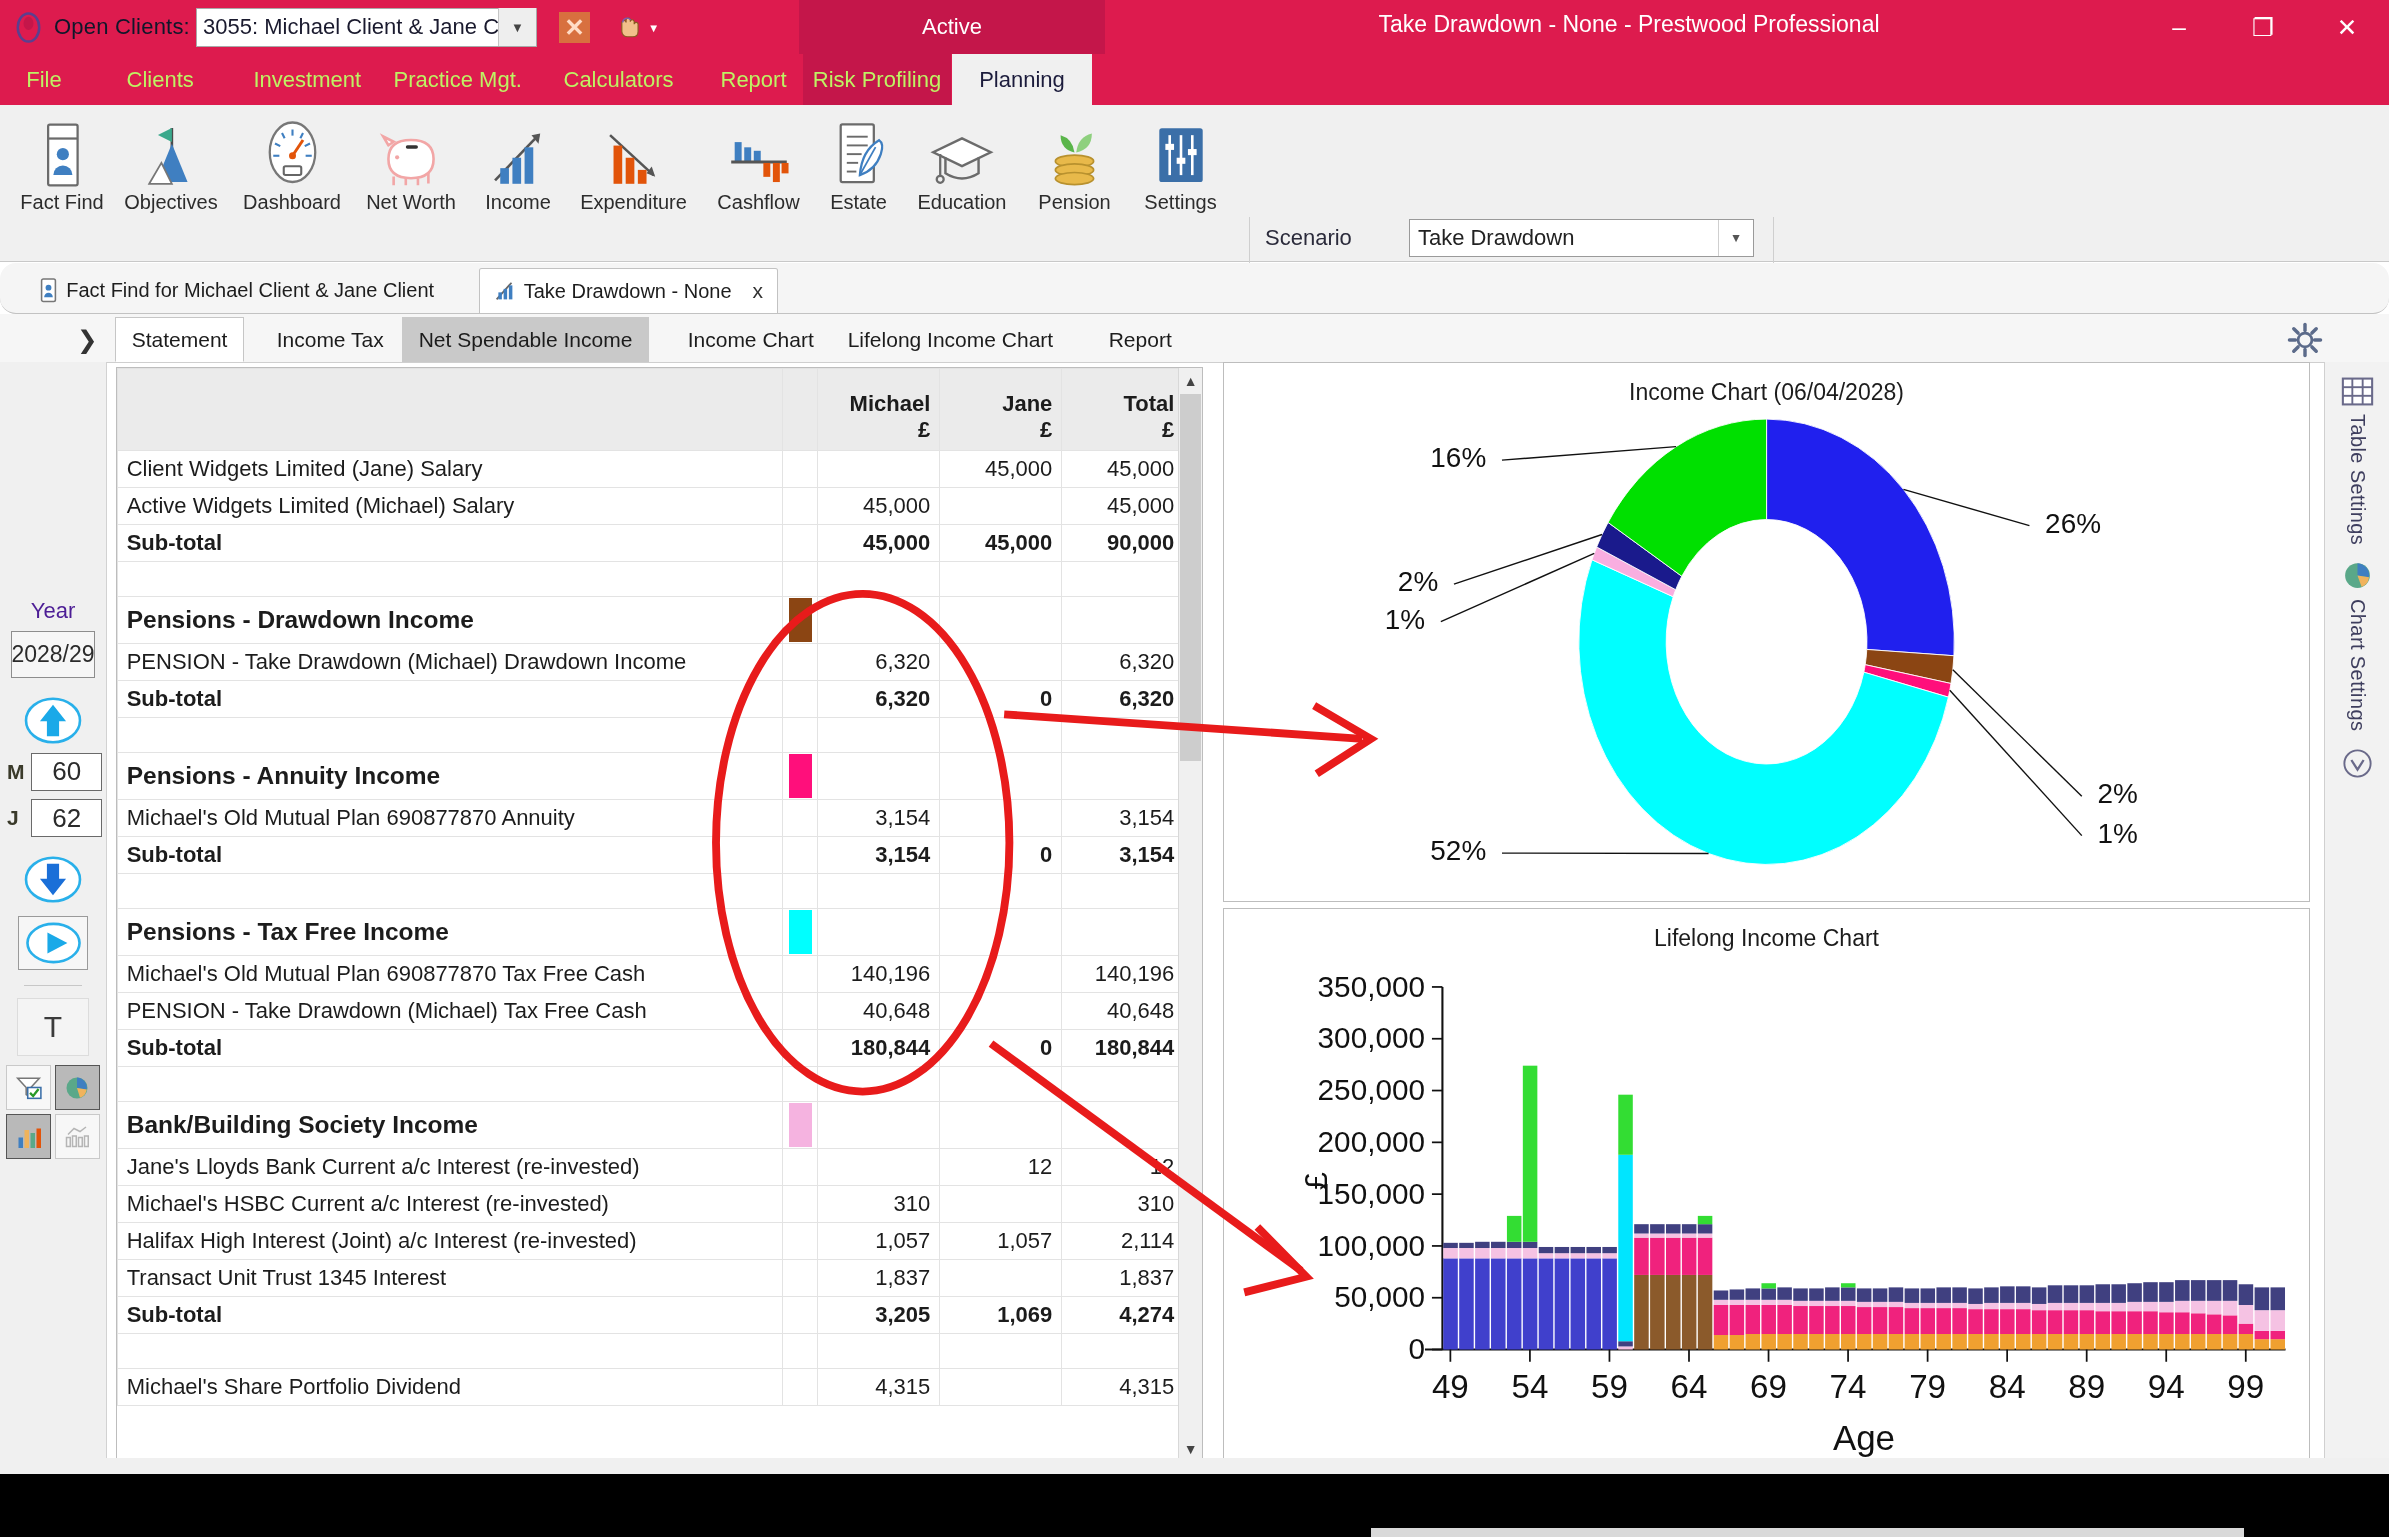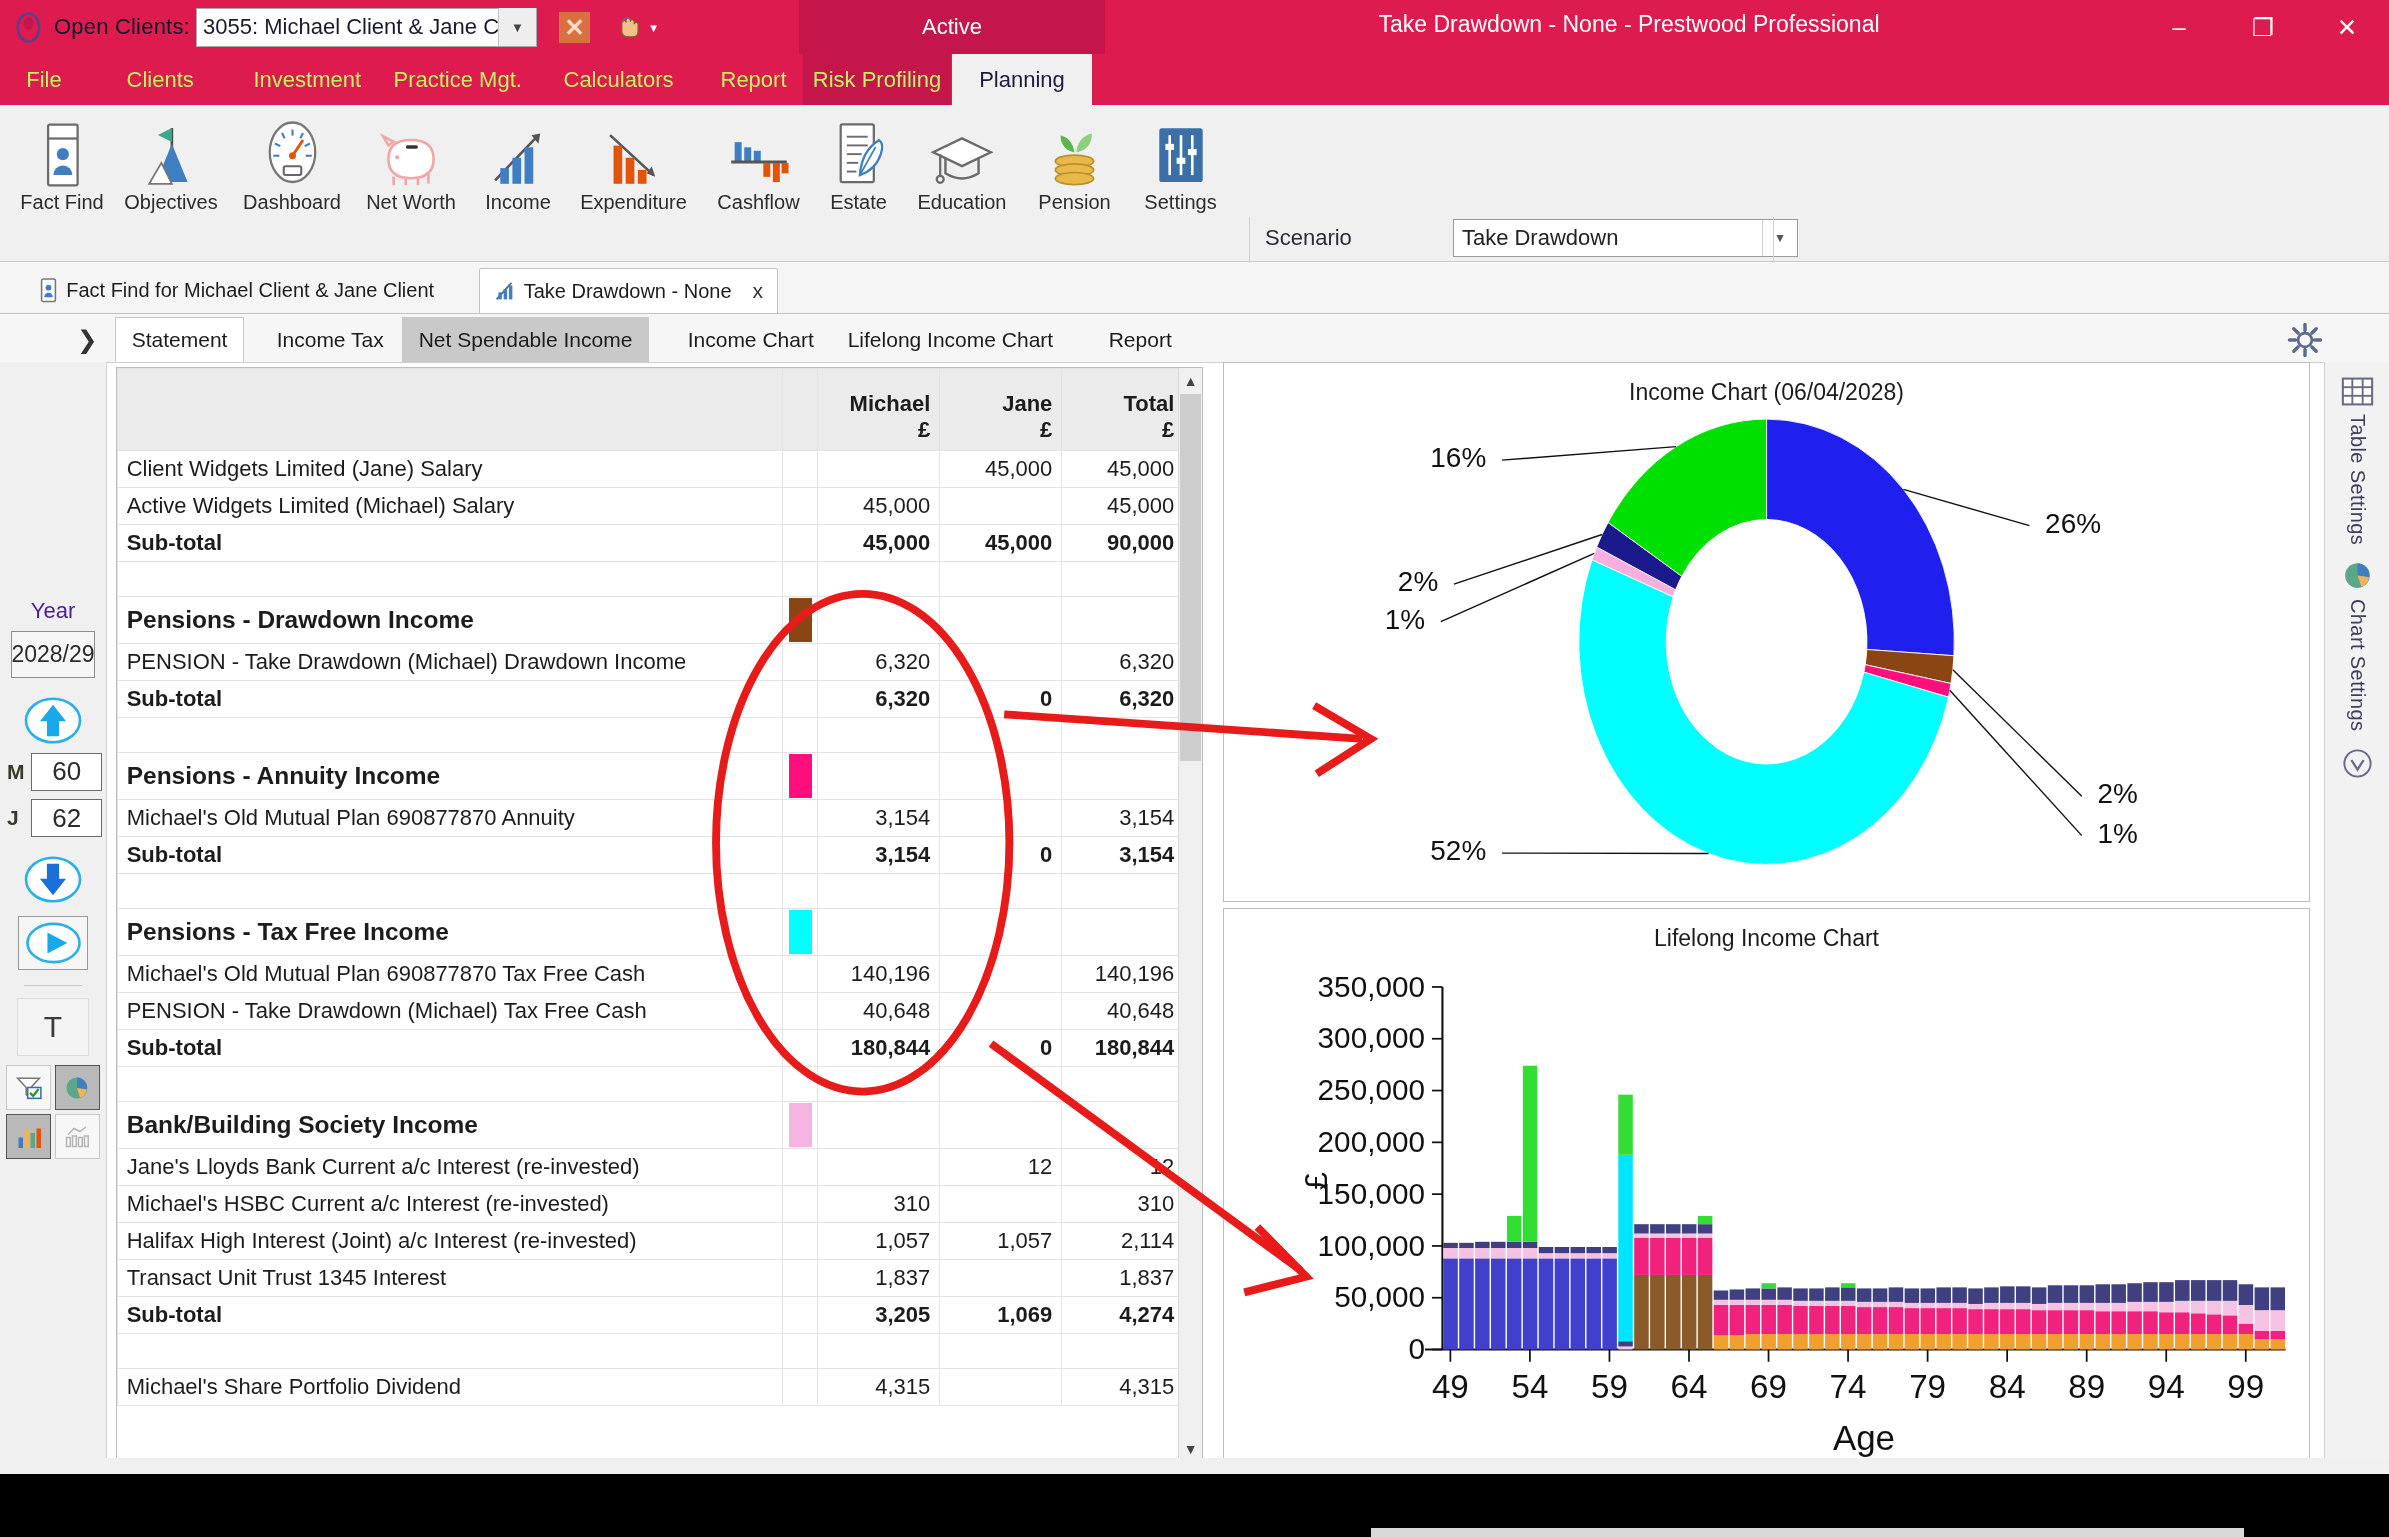--- a/index.html
+++ b/index.html
@@ -74,30 +74,30 @@
   .rb-ico { height:73px; display:flex; align-items:flex-end; justify-content:center; }
   .rb-lab { font-size:20px; color:#2c2c2c; margin-top:2.6px; white-space:nowrap; }
   .rb-grouplabel {
     position:absolute; font-size:19px; color:#3a3a4a; top:238px;
   }
   .rb-sep { position:absolute; top:112px; width:0.9px; height:131px; background:#cfcfcf; }
   .scenpanel { position:absolute; left:1265px; top:114px; }
   .scen-row { display:flex; align-items:center; margin-bottom:12.2px; }
   .scen-lab { width:144px; font-size:22px; color:#2b2b3b; }
   .scen-combo {
-    width:345px; height:38px; background:#fff; border:0.9px solid #9a9a9a; display:flex; align-items:center;margin-left:44px;
+    width:345px; height:38px; background:#fff; border:0.9px solid #9a9a9a; display:flex; align-items:center;
   }
   .scen-combo .v { flex:1; padding-left:7.9px; font-size:22px; color:#222; }
   .scen-combo .a { width:35px; height:36px; background:#fff; border-left:0.9px solid #cfcfcf;
     display:flex; align-items:center; justify-content:center; font-size:12.2px; color:#555; }
   .rb-collapse { position:absolute; right:14px; top:234px; font-size:21px; color:#555; }
 
   
   .doctabs { position:absolute; left:0; top:263px; width:2389px; height:51px; background:#f5f5f5;
-     border-bottom:0.9px solid #c2c2c2; }
+     border-bottom:0.9px solid #c2c2c2;border-radius:16px; }
   .doctab { position:absolute; top:5.2px; height:45px; display:flex; align-items:center;
     padding:0 14px; font-size:20px; color:#1d1d1d; gap:8.7px; }
   .doctab.inactive { background:#f5f5f5; }
   .doctab.active { background:#ffffff; border:0.9px solid #c2c2c2; border-bottom:none; border-radius:2.6px 2.6px 0 0; }
 
   
   .subtabs { position:absolute; left:0; top:314px; width:2389px; height:49px; background:#f6f6f6;
     border-bottom:0.9px solid #cfcfcf; }
   .subchev { position:absolute; left:77px; top:325px; font-size:24.5px; color:#333; }
   .subtab { position:absolute; top:317px; height:45px; display:flex; align-items:center;

